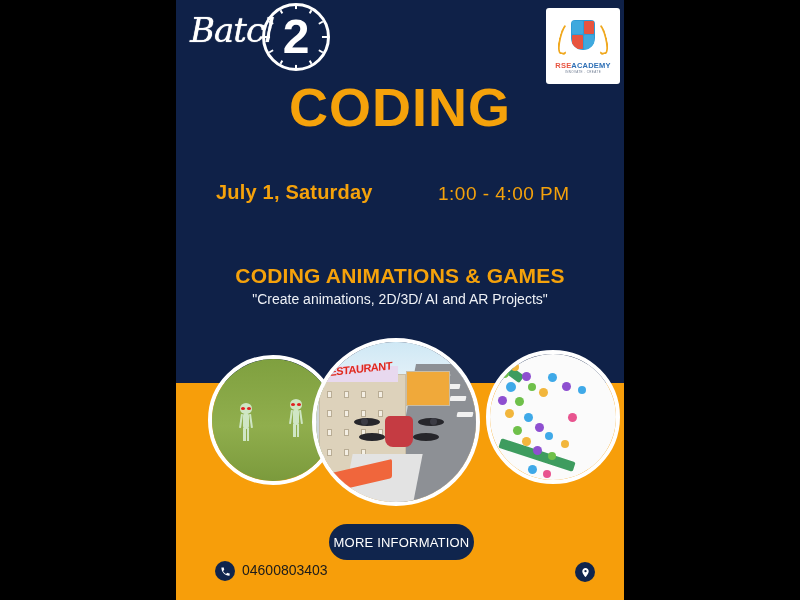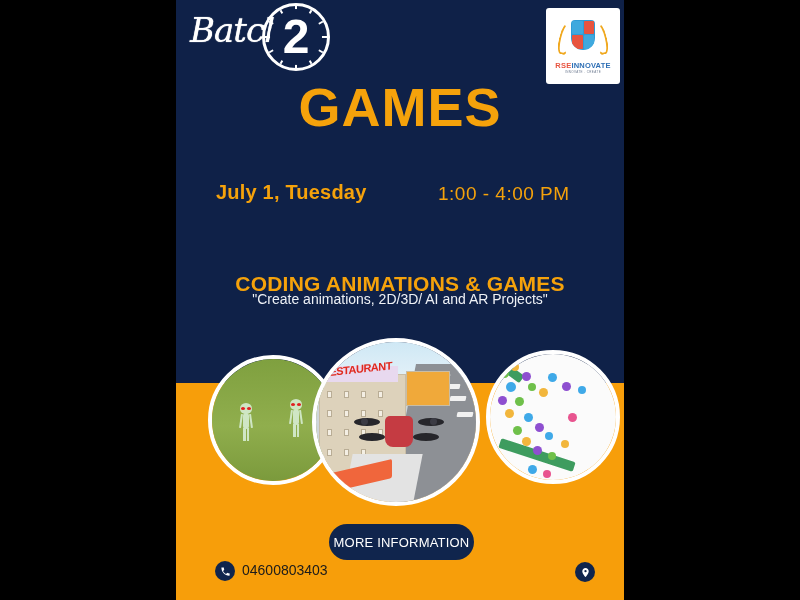--- a/index.html
+++ b/index.html
@@ -68,21 +68,21 @@
 
   
   #date { position:absolute; left:40px; top:181px; color:#F5A20B;
           font-size:20px; font-weight:bold; letter-spacing:.2px; }
   #time { position:absolute; left:262px; top:183px; color:#F5A20B;
           font-size:19px; letter-spacing:.5px; }
   #price { position:absolute; left:0; top:211px; width:448px; text-align:center;
            color:#fff; font-size:20px; font-weight:bold; letter-spacing:.3px; }
 
   
-  #course { position:absolute; left:0; top:272px; width:448px; text-align:center;
+  #course { position:absolute; left:0; top:264px; width:448px; text-align:center;
             color:#F5A20B; font-size:21px; font-weight:bold; letter-spacing:.2px; }
   #tagline { position:absolute; left:0; top:291px; width:448px; text-align:center;
              color:#eef1f6; font-size:14px; }
 
   
   .circle { position:absolute; border-radius:50%; overflow:hidden;
             border:4px solid #fff; }
   #circle-a { left:32px; top:355px; width:130px; height:130px; }
   #circle-c { left:310px; top:350px; width:134px; height:134px; }
   #circle-b { left:136px; top:338px; width:168px; height:168px; z-index:3; }
@@ -172,21 +172,21 @@
       <div class="laurel l"></div>
       <div class="laurel r"></div>
       <div class="shield">
         <div class="q q1"></div>
           <div class="q q2"></div>
         <div class="q q3"></div>
           <div class="q q4"></div>
       </div>
     </div>
     <div class="logo-name">
-      <span class="a1">RSE</span><span class="a2">INNOVATE</span>
+      <span class="a1">RSE</span><span class="a2">ACADEMY</span>
     </div>
     <div class="logo-sub">INNOVATE . CREATE</div>
   </div>
 
   <div id="batch-script">Batch</div>
   <div id="clock">
     <div class="tick" style="transform:rotate(0deg)"></div>
     <div class="tick" style="transform:rotate(30deg)"></div>
     <div class="tick" style="transform:rotate(60deg)"></div>
     <div class="tick" style="transform:rotate(90deg)"></div>
@@ -194,23 +194,23 @@
     <div class="tick" style="transform:rotate(150deg)"></div>
     <div class="tick" style="transform:rotate(180deg)"></div>
     <div class="tick" style="transform:rotate(210deg)"></div>
     <div class="tick" style="transform:rotate(240deg)"></div>
     <div class="tick" style="transform:rotate(270deg)"></div>
     <div class="tick" style="transform:rotate(300deg)"></div>
     <div class="tick" style="transform:rotate(330deg)"></div>
   </div>
   <div id="clock-num">2</div>
 
-  <div id="summer">GAMES</div>
-
-  <div id="date">July 1, Tuesday</div>
+  <div id="summer">CODING</div>
+
+  <div id="date">July 1, Saturday</div>
   <div id="time">1:00  -  4:00 PM</div>
 
   <div id="course">CODING ANIMATIONS &amp; GAMES</div>
   <div id="tagline">"Create animations, 2D/3D/ AI and AR Projects"</div>
 
   <div class="circle" id="circle-a">
     <div class="grass">
       <div class="alien" style="left:28px; top:44px;">
         <div class="head">
             <div class="eye l"></div>

